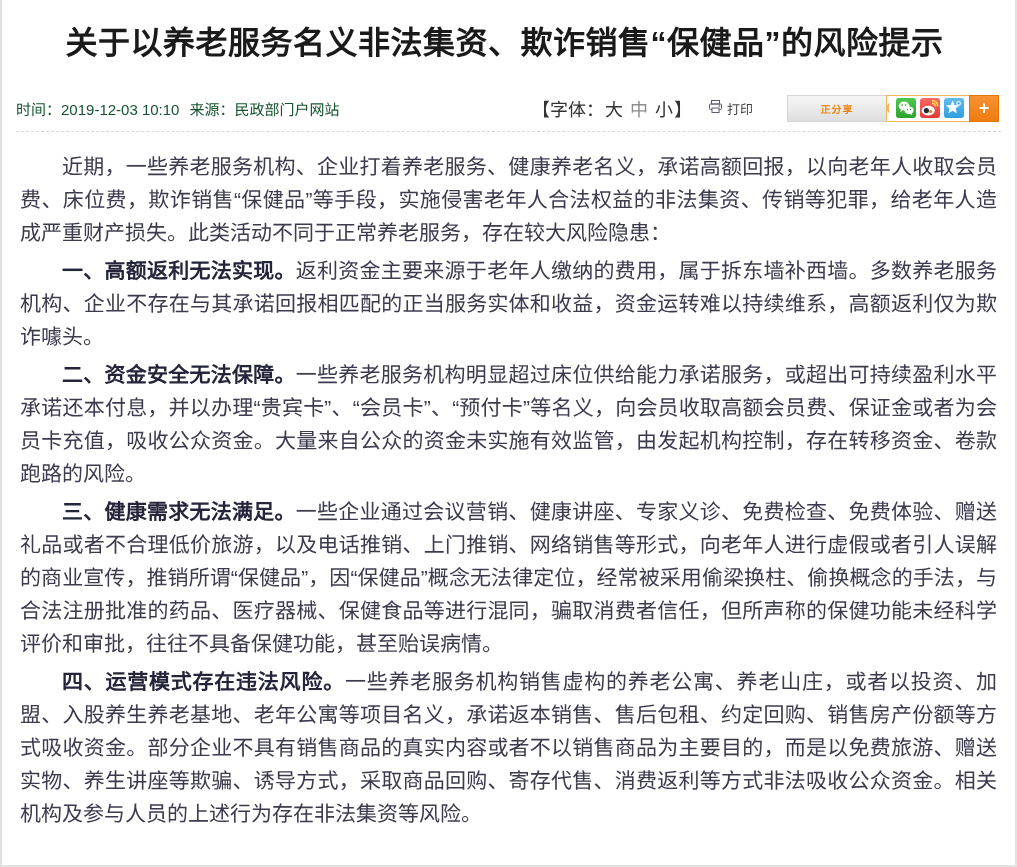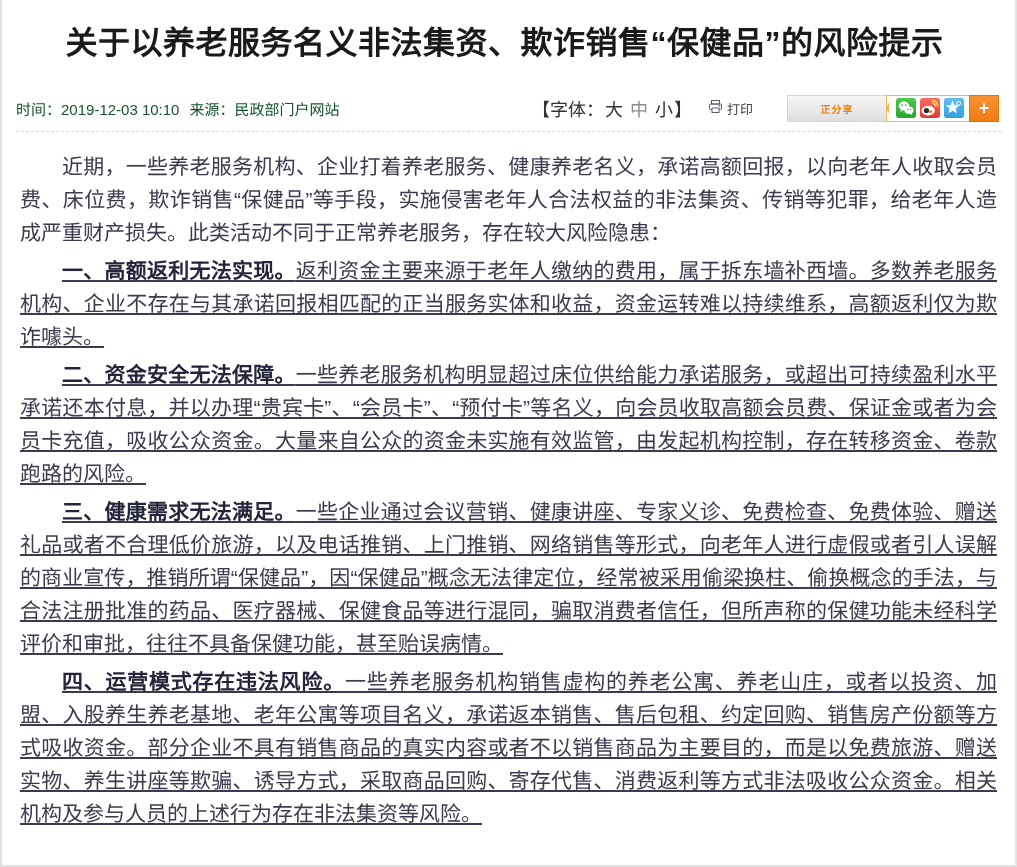--- a/index.html
+++ b/index.html
@@ -160,21 +160,21 @@
     line-height: 33px;
     color: #3b3b4d;
     text-align: justify;
     text-indent: 2em;
     font-family: "Liberation Sans", "DejaVu Sans", sans-serif;
   }
   .para .lead {
     font-weight: bold;
     color: #24243a;
   }
-  .para.gap-before { margin-top: 2px; text-decoration: underline; }
+  .para.gap-before { margin-top: 2px; }
 
   
   .signature {
     padding: 28px 22px 0 0;
     text-align: right;
   }
   .sig-line {
     font-size: 15.5px;
     line-height: 38px;
     color: #3b3b4d;

